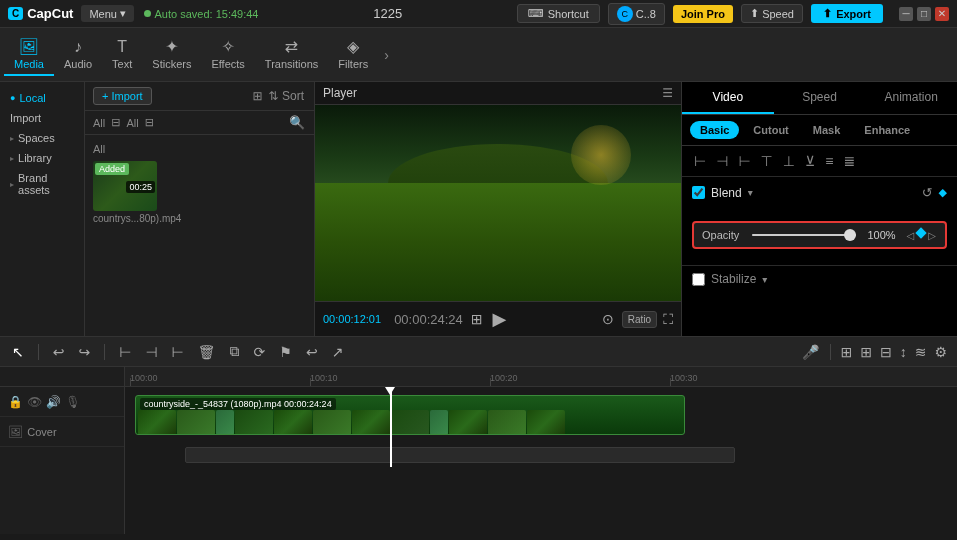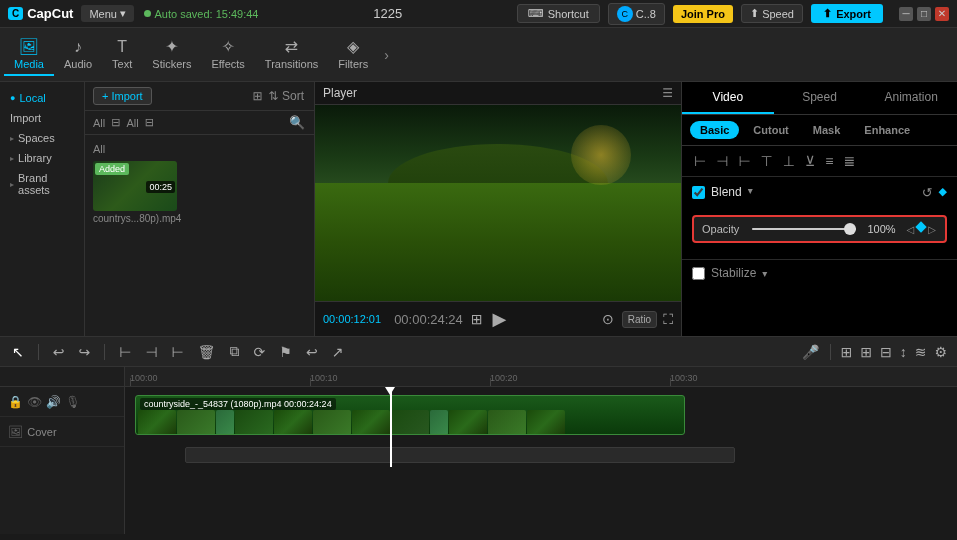--- a/index.html
+++ b/index.html
@@ -43,21 +43,21 @@
     .media-panel-header { display: flex; align-items: center; padding: 5px 8px; gap: 6px; border-bottom: 1px solid #333; }
     .import-btn-small { background: #2d2d2d; border: 1px solid #555; color: #00c8ff; padding: 2px 8px; border-radius: 3px; font-size: 11px; cursor: pointer; display: flex; align-items: center; gap: 3px; }
     .media-view-btns { display: flex; gap: 2px; margin-left: auto; }
     .media-view-btn { background: none; border: none; color: #888; cursor: pointer; font-size: 12px; padding: 2px; }
     .media-panel-sub { display: flex; align-items: center; padding: 4px 8px; gap: 6px; border-bottom: 1px solid #333; }
     .media-sub-btn { background: none; border: none; color: #888; font-size: 11px; cursor: pointer; display: flex; align-items: center; gap: 2px; }
     .media-search { background: none; border: none; color: #888; cursor: pointer; margin-left: auto; font-size: 13px; }
     .media-content { flex: 1; padding: 8px; }
     .media-label { color: #888; font-size: 11px; margin-bottom: 6px; }
     .media-item { display: inline-block; width: 80px; }
-    .media-thumb { width: 84px; height: 50px; background: linear-gradient(135deg, #1a3a1a, #2d5a1a, #1a4a1a); border-radius: 3px; position: relative; overflow: hidden; }
+    .media-thumb { width: 64px; height: 50px; background: linear-gradient(135deg, #1a3a1a, #2d5a1a, #1a4a1a); border-radius: 3px; position: relative; overflow: hidden; }
     .media-thumb-added { position: absolute; top: 2px; left: 2px; background: #5cb85c; color: #fff; font-size: 9px; padding: 1px 4px; border-radius: 2px; }
     .media-thumb-dur { position: absolute; bottom: 18px; right: 2px; background: rgba(0,0,0,0.7); color: #fff; font-size: 9px; padding: 1px 3px; border-radius: 2px; }
     .media-filename { font-size: 10px; color: #888; margin-top: 2px; text-align: center; }
 
     
     #player { flex: 1; background: #151515; display: flex; flex-direction: column; border-right: 1px solid #333; }
     .player-header { display: flex; align-items: center; padding: 4px 8px; border-bottom: 1px solid #333; }
     .player-title { color: #ccc; font-size: 12px; }
     .player-menu { margin-left: auto; color: #888; cursor: pointer; }
     .player-view { flex: 1; background: #0a0a0a; display: flex; align-items: center; justify-content: center; overflow: hidden; }
@@ -78,21 +78,21 @@
     .right-tab { flex: 1; text-align: center; padding: 8px 4px; cursor: pointer; color: #888; font-size: 12px; border-bottom: 2px solid transparent; }
     .right-tab.active { color: #fff; border-bottom: 2px solid #00c8ff; }
     .sub-tabs { display: flex; padding: 6px 8px; gap: 4px; border-bottom: 1px solid #333; }
     .sub-tab { padding: 3px 10px; border-radius: 12px; cursor: pointer; color: #888; font-size: 11px; font-weight: bold; }
     .sub-tab.active { background: #00c8ff; color: #000; }
     .align-row { display: flex; align-items: center; padding: 5px 10px; gap: 6px; border-bottom: 1px solid #2a2a2a; }
     .align-btn { background: none; border: none; color: #888; cursor: pointer; font-size: 14px; padding: 2px; }
 
     
     .section { padding: 8px 10px; }
-    .section-header { display: flex; gap: 6px; margin-bottom: 15px; }
+    .section-header { display: flex; align-items: center; gap: 6px; margin-bottom: 21px; }
     .section-checkbox { accent-color: #00c8ff; cursor: pointer; }
     .section-title { color: #ddd; font-size: 12px; font-weight: 500; }
     .section-arrow { color: #888; font-size: 10px; cursor: pointer; }
     .section-reset { margin-left: auto; color: #888; cursor: pointer; font-size: 13px; }
     .section-diamond { color: #00c8ff; cursor: pointer; font-size: 11px; }
     .blend-row { display: flex; align-items: center; gap: 8px; margin-bottom: 8px; }
     .blend-label { color: #888; font-size: 11px; width: 40px; }
     .blend-select { flex: 1; background: #2d2d2d; border: 1px solid #444; color: #ccc; padding: 3px 8px; border-radius: 3px; font-size: 11px; cursor: pointer; }
 
     

